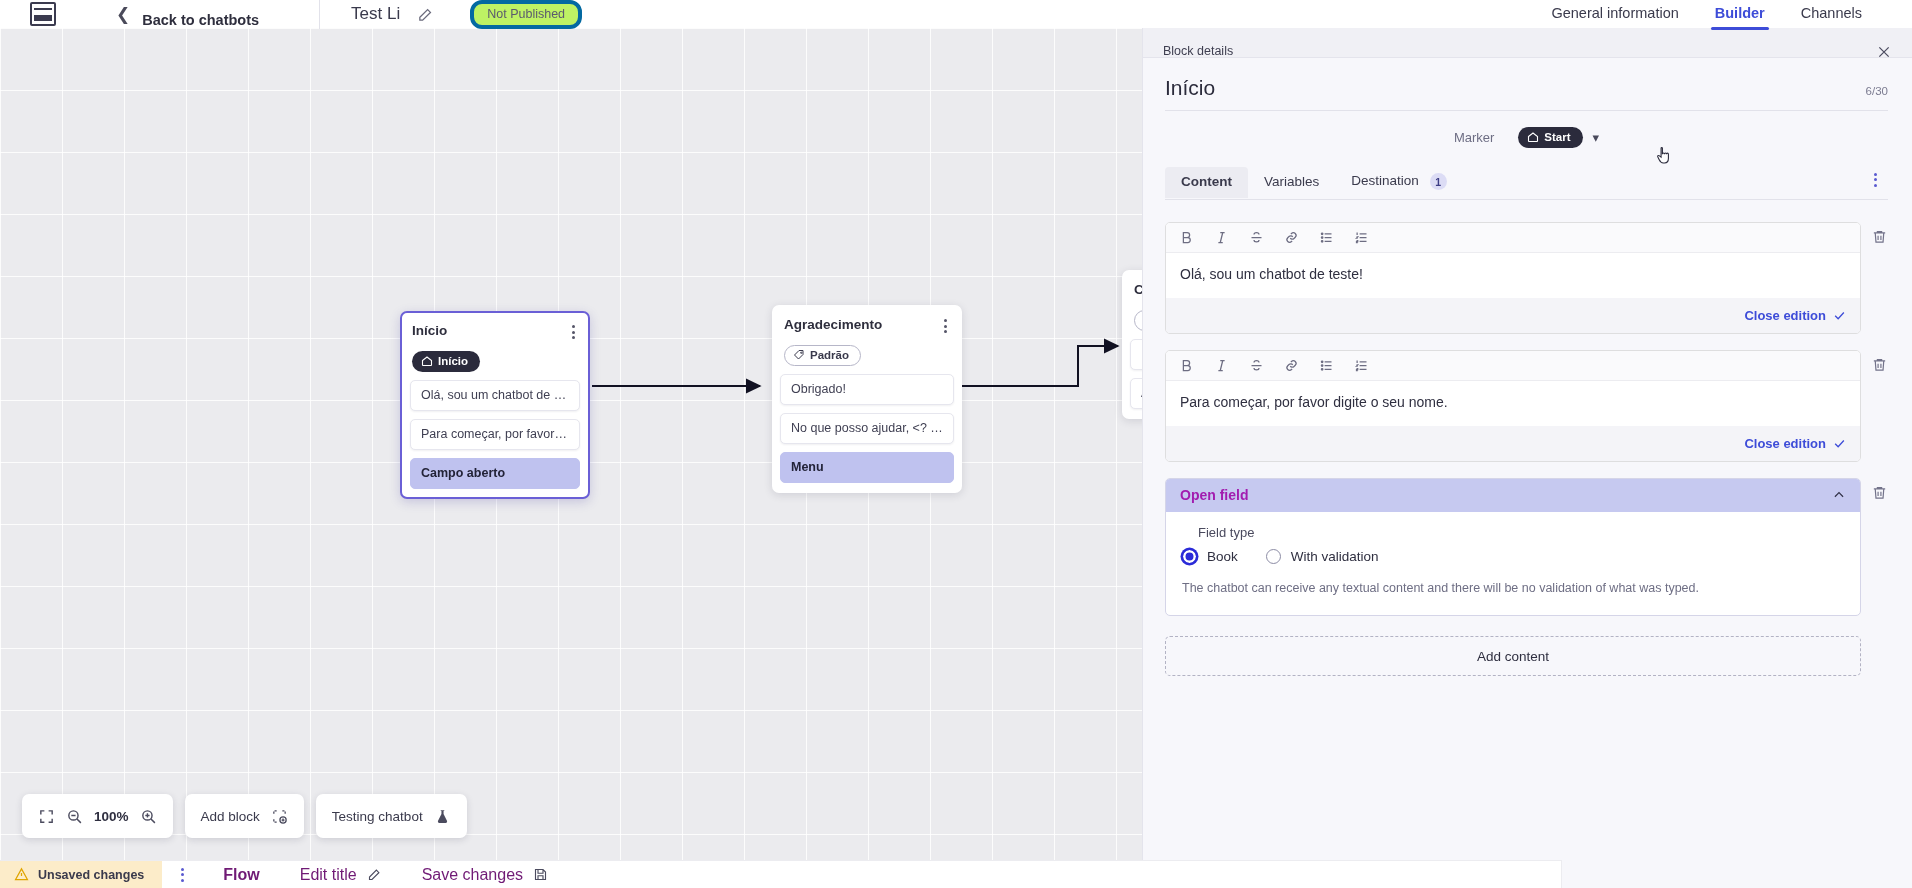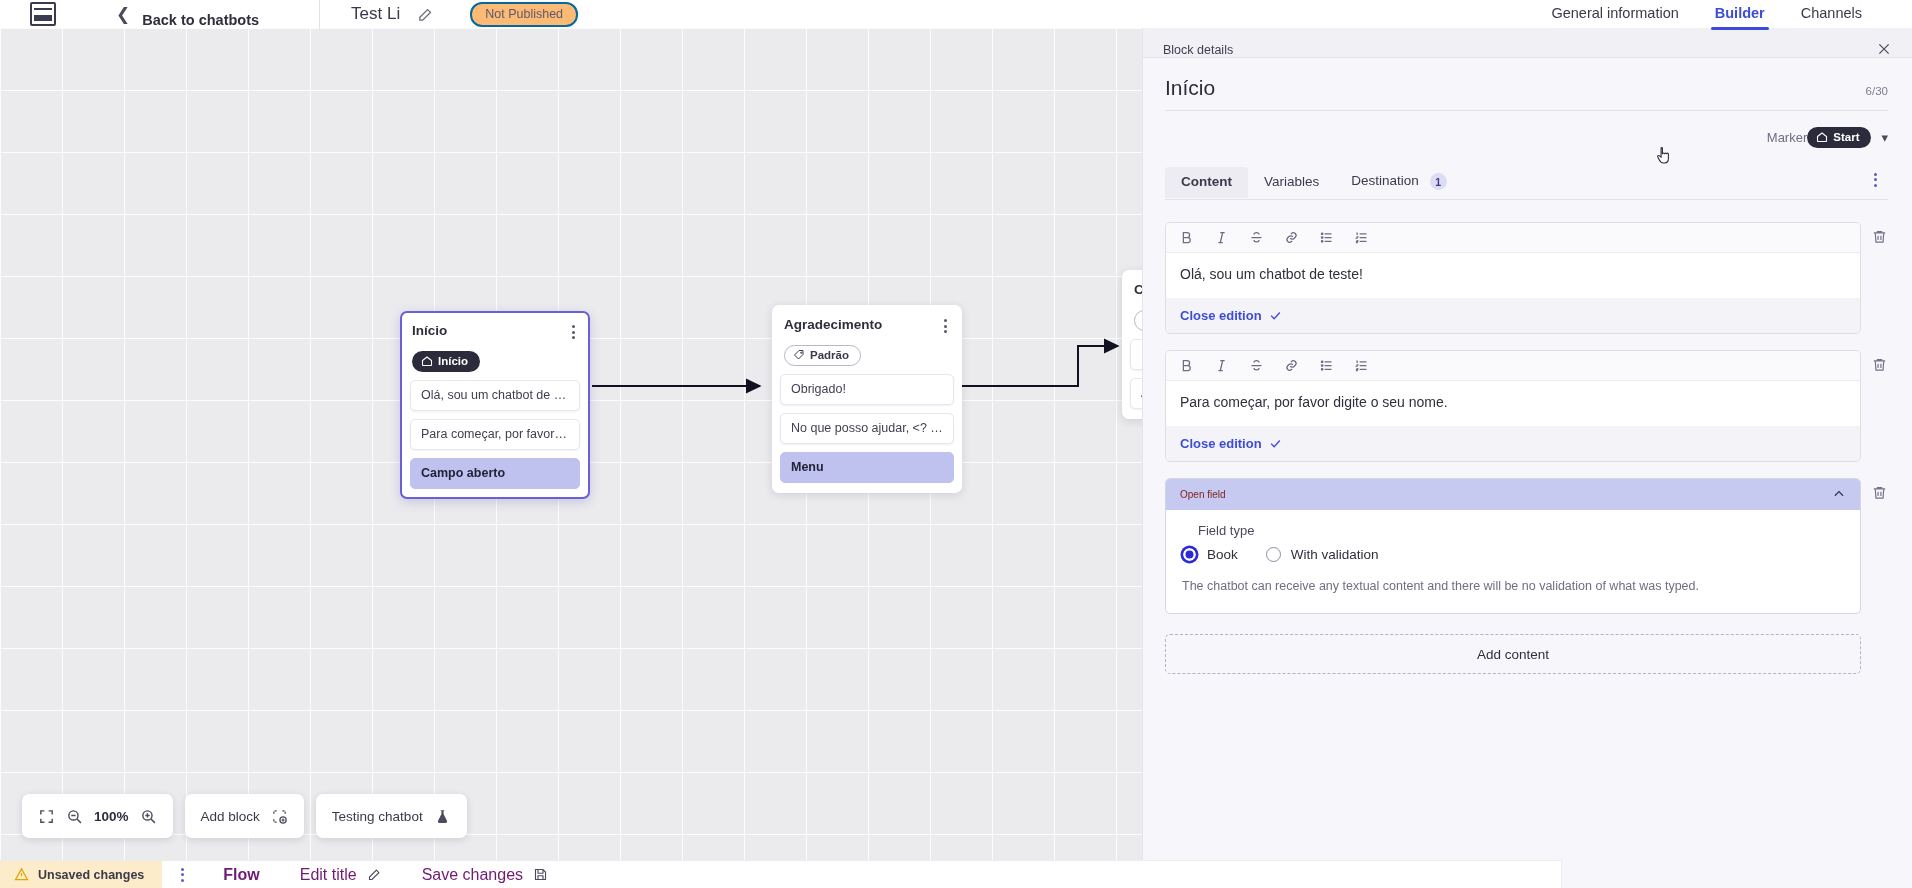--- a/index.html
+++ b/index.html
@@ -45,23 +45,23 @@
   .topbar-sep {
     width: 1px; height: 30px; background: #e2e2ea; margin-left: 60px;
   }
   .bot-title {
     margin-left: 31px; font-size: 17px; color: #3a3a4c; white-space: nowrap;
   }
   .edit-pencil {
     margin-left: 17px; width: 17px; height: 17px; color: #6a6a7c;
   }
   .badge-notpub {
-    margin-left: 36px; border: 2px solid #0369a1; border-radius: 12px;
+    margin-left: 36px; border: 4px solid #0369a1; border-radius: 12px;
     padding: 3px 13px 4px; font-size: 12.5px; color: #5a5a6e;
-    background: #fdba74; white-space: nowrap;
+    background: #bef264; white-space: nowrap;
   }
 
   .top-tabs {
     position: absolute; right: 0; top: 0; height: 28px;
     display: flex; align-items: center; gap: 36px; padding-right: 50px;
   }
   .top-tab {
     font-size: 14.5px; color: #3a3a4c; white-space: nowrap;
     padding-bottom: 3px; position: relative;
   }
@@ -146,35 +146,36 @@
   .fbtn .zl { font-weight: 600; font-size: 13.5px; color: #2f2f40; }
   .ic { width: 17px; height: 17px; display:block; color:#4b4b5e; }
 
   
   .rpanel {
     position: absolute; top: 28px; right: 0; width: 770px; height: 860px;
     background: #f7f7fb; border-left: 1px solid #e4e4ec;
   }
   .rp-head {
     height: 30px; background: #f0f0f5; border-bottom: 1px solid #e4e4ec;
-    display: flex; align-items: flex-end; justify-content: space-between;
-    padding: 8px 20px 0 20px;
+    display: flex; align-items: flex-start; justify-content: space-between;
+    padding: 16px 20px 0 20px;
   }
   .rp-head-title { font-size: 12.5px; color: #3e3e50; }
   .rp-close { width: 16px; height: 16px; color: #4c4c60; cursor: pointer; }
   .rp-inner { padding: 18px 24px 0 22px; }
   .rp-title-row {
     display: flex; align-items: baseline; justify-content: space-between;
     padding-bottom: 10px; border-bottom: 1px solid #e2e2ea;
   }
   .rp-title { font-size: 21px; color: #2c2c3c; }
   .rp-count { font-size: 11.5px; color: #7b7b90; }
   .rp-marker-row {
-    display: flex; align-items: center; justify-content: flex-end;
+    display: flex; align-items: center; justify-content: center;
     margin-top: 16px;
+    gap: 24px;
   }
   .rp-marker-label { font-size: 13px; color: #6e6e84; }
   .marker-pick { display: flex; align-items: center; gap: 10px; }
   .marker-chev { color: #4a4a5c; font-size: 13px; }
 
   .rp-tabs {
     display: flex; align-items: center; margin-top: 18px;
     border-bottom: 1px solid #e2e2ea; position: relative; padding-left: 0;
   }
   .rp-tab {
@@ -204,37 +205,37 @@
   .ed-toolbar {
     display: flex; align-items: center; gap: 20px;
     padding: 7px 13px; background: #fafafc; border-bottom: 1px solid #ececf0;
   }
   .ed-toolbar .ic { width: 15px; height: 15px; color: #6d6d82; cursor: pointer; }
   .ed-text {
     padding: 11px 14px 13px; font-size: 14px; color: #2f2f40; line-height: 1.5;
     background: #ffffff; min-height: 20px;
   }
   .ed-foot {
-    background: #f4f4f8; padding: 8px 14px 9px; text-align: left;
+    background: #f4f4f8; padding: 8px 14px 9px; text-align: right;
   }
   .ed-close {
     color: #3d4cd8; font-size: 13px; font-weight: 600; cursor: pointer;
     display: inline-flex; align-items: center; gap: 7px;
   }
   .trash { width: 17px; height: 17px; color: #73738a; margin-top: 6px; cursor: pointer; flex: none; }
 
   .openfield {
     flex: 1; border: 1px solid #d5d5e8; border-radius: 5px; overflow: hidden;
     background: #ffffff;
   }
   .of-head {
     background: #c6c9f0; padding: 8px 14px 9px;
     display: flex; align-items: center; justify-content: space-between;
   }
-  .of-title { font-size: 10px; font-weight: 400; color: #7f1d1d; }
+  .of-title { font-size: 14px; font-weight: 700; color: #a21caf; }
   .of-chev { width: 14px; height: 14px; color: #33334a; cursor:pointer; }
   .of-body { padding: 13px 16px 17px; }
   .of-label { font-size: 13px; color: #4a4a5e; margin-left: 16px; }
   .radio-row { display: flex; align-items: center; gap: 28px; margin-top: 9px; }
   .radio { display: flex; align-items: center; gap: 10px; cursor: pointer; }
   .rdot {
     width: 15px; height: 15px; border-radius: 50%;
     border: 1.5px solid #8c8ca5; background: #fff; flex: none;
   }
   .rdot.on {

